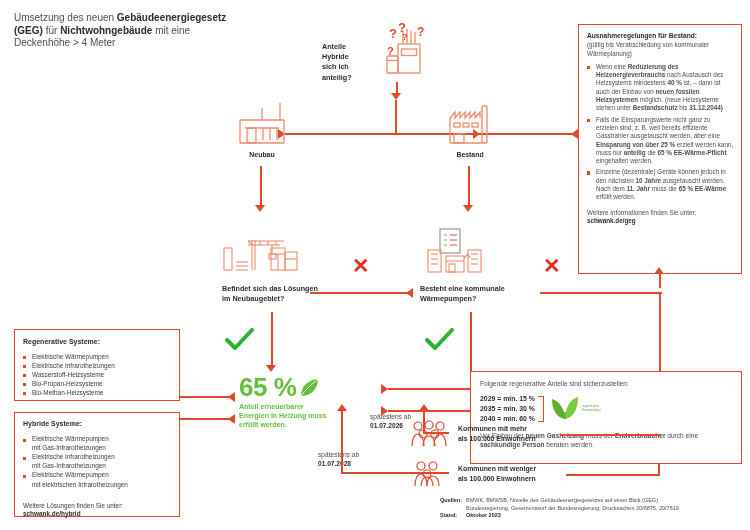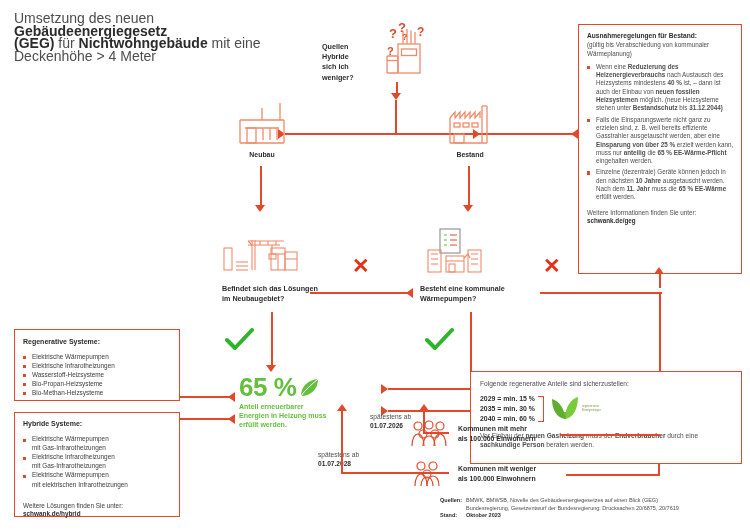--- a/index.html
+++ b/index.html
@@ -9,21 +9,21 @@
     background:#ffffff;
     font-family:"Liberation Sans", sans-serif;
     color:#3b3b3b;
     overflow:hidden;
   }
   .abs { position:absolute; }
 
   
   #headline {
     left:14px; top:12px; width:250px;
-    font-size:14px; line-height:12.6px; color:#4d4d4d;
+    font-size:10px; line-height:12.6px; color:#4d4d4d;
   }
   #headline b { color:#2b2b2b; }
 
   
   .obox {
     border:1.4px solid #E1492A;
     background:#ffffff;
   }
   .bt { font-weight:bold; color:#2b2b2b; }
 
@@ -124,24 +124,24 @@
 </head>
 <body>
 
 <div class="abs" id="headline">
   <span>Umsetzung des neuen </span><b>Gebäudeenergiegesetz</b><br>
   <b>(GEG)</b><span> für </span><b>Nichtwohngebäude</b><span> mit eine</span><br>
   <span>Deckenhöhe &gt; 4 Meter</span>
 </div>
 
 <div class="abs" style="left:322px;top:42px;width:52px;">
-  <div class="qlabel">Quellen</div>
+  <div class="qlabel">Anteile</div>
   <div class="qlabel">Hybride</div>
   <div class="qlabel">sich ich</div>
-  <div class="qlabel">weniger?</div>
+  <div class="qlabel">anteilig?</div>
 </div>
 
 <svg class="abs" style="left:372px;top:18px;" width="62" height="62" viewBox="0 0 62 62">
   <g fill="none" stroke="#F08A6A" stroke-width="1.3">
     <rect x="26" y="26" width="22" height="29"></rect>
     <rect x="29.5" y="31" width="15" height="6.5"></rect>
     <rect x="15" y="38" width="11" height="17" rx="1"></rect>
     <line x1="15" y1="42.5" x2="26" y2="42.5"></line>
     <line x1="31" y1="26" x2="31" y2="13"></line>
     <line x1="35" y1="26" x2="35" y2="11"></line>

